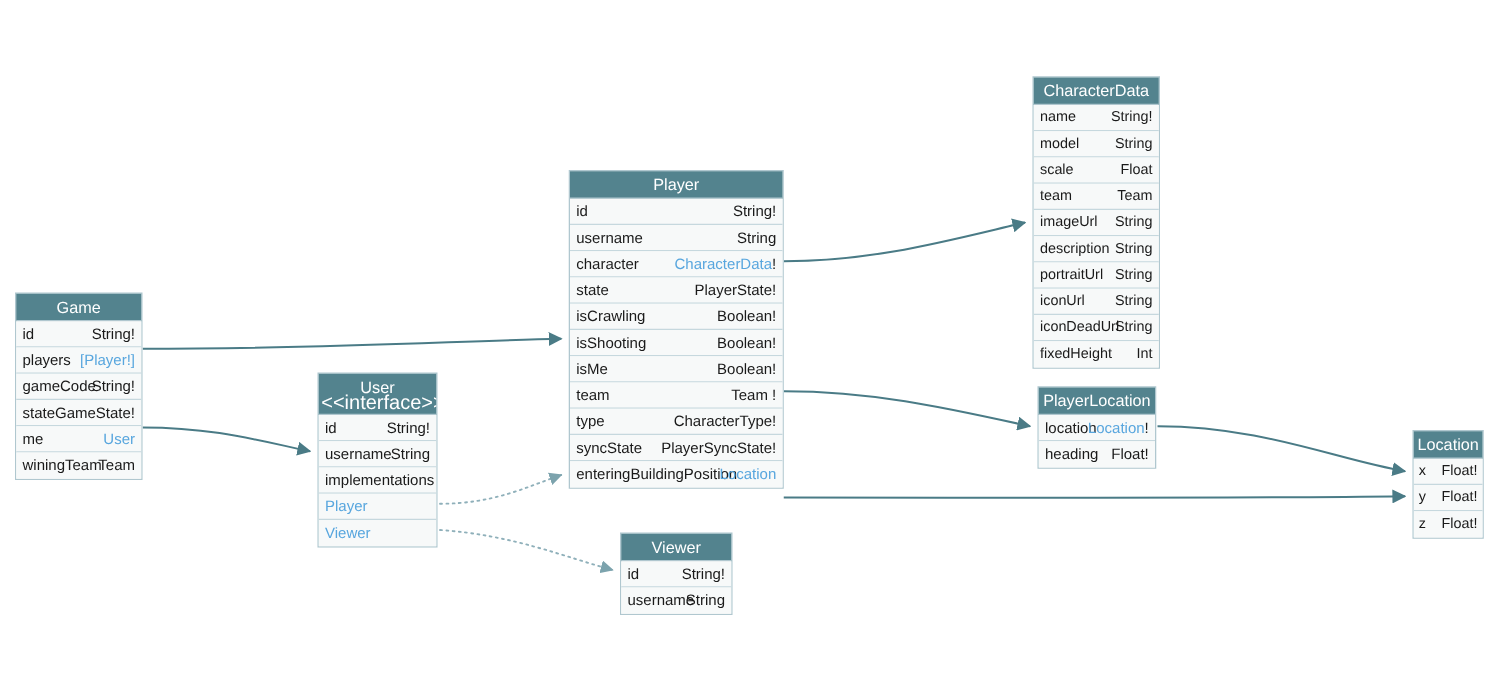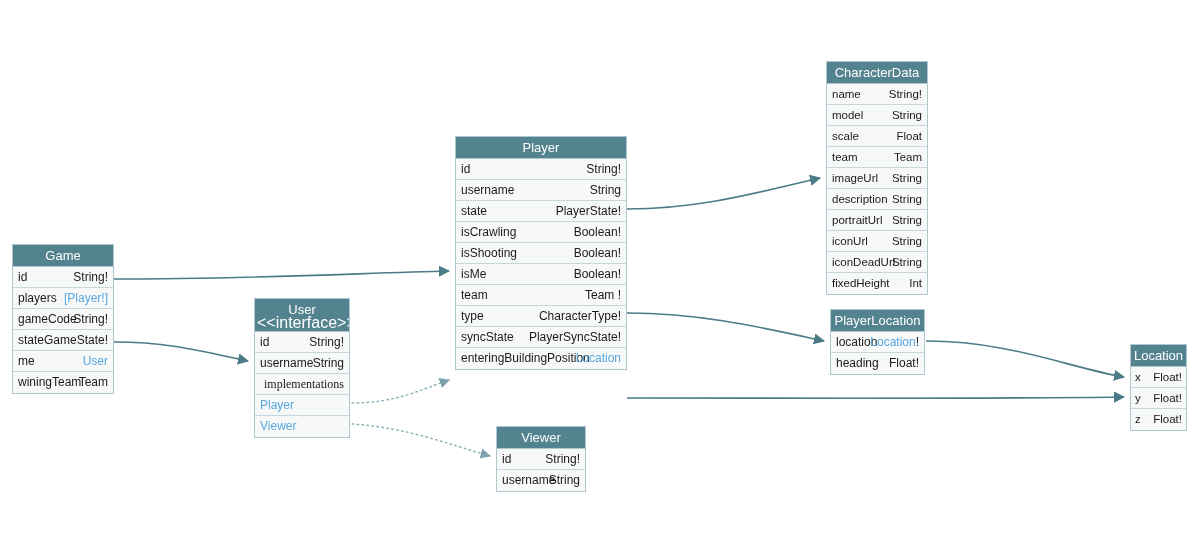--- a/index.html
+++ b/index.html
@@ -80,33 +80,32 @@
     top: 0;
     text-align: right;
   }
   .row.center {
     text-align: center;
   }
   .row.center .fname {
     position: static;
     display: block;
     text-align: right;
-    font-family: Liberation Serif, serif;
   }
   .row.impl-link .fname {
     color: #58a6de;
   }
   .ftype.ref {
     color: #58a6de;
   }
   .ftype.ref .bang {
     color: #1a1a1a;
   }
   
-  #ent-game      { left: 12px;   top: 244px; width: 102px; }
+  #ent-game      { left: 12px;   top: 234px; width: 102px; }
   #ent-user      { left: 254px;  top: 298px; width: 96px;  }
   #ent-player    { left: 455px;  top: 136px; width: 172px; }
   #ent-viewer    { left: 496px;  top: 426px; width: 90px;  }
   #ent-chardata  { left: 826px;  top: 61px;  width: 102px; }
   #ent-playerloc { left: 830px;  top: 309px; width: 95px;  }
   #ent-location  { left: 1130px; top: 344px; width: 57px;  }
 
   #ent-location .row { font-size: 11.5px; padding: 0 4px; }
   #ent-location .row .fname { left: 4px; }
   #ent-location .row .ftype { right: 4px; }
@@ -201,20 +200,24 @@
     <div class="entity-header">Player</div>
     <div class="row">
       <span class="fname">id</span>
       <span class="ftype">String!</span>
     </div>
     <div class="row">
       <span class="fname">username</span>
       <span class="ftype">String</span>
     </div>
     <div class="row">
+      <span class="fname">character</span>
+      <span class="ftype ref">CharacterData<span class="bang">!</span></span>
+    </div>
+    <div class="row">
       <span class="fname">state</span>
       <span class="ftype">PlayerState!</span>
     </div>
     <div class="row">
       <span class="fname">isCrawling</span>
       <span class="ftype">Boolean!</span>
     </div>
     <div class="row">
       <span class="fname">isShooting</span>
       <span class="ftype">Boolean!</span>

